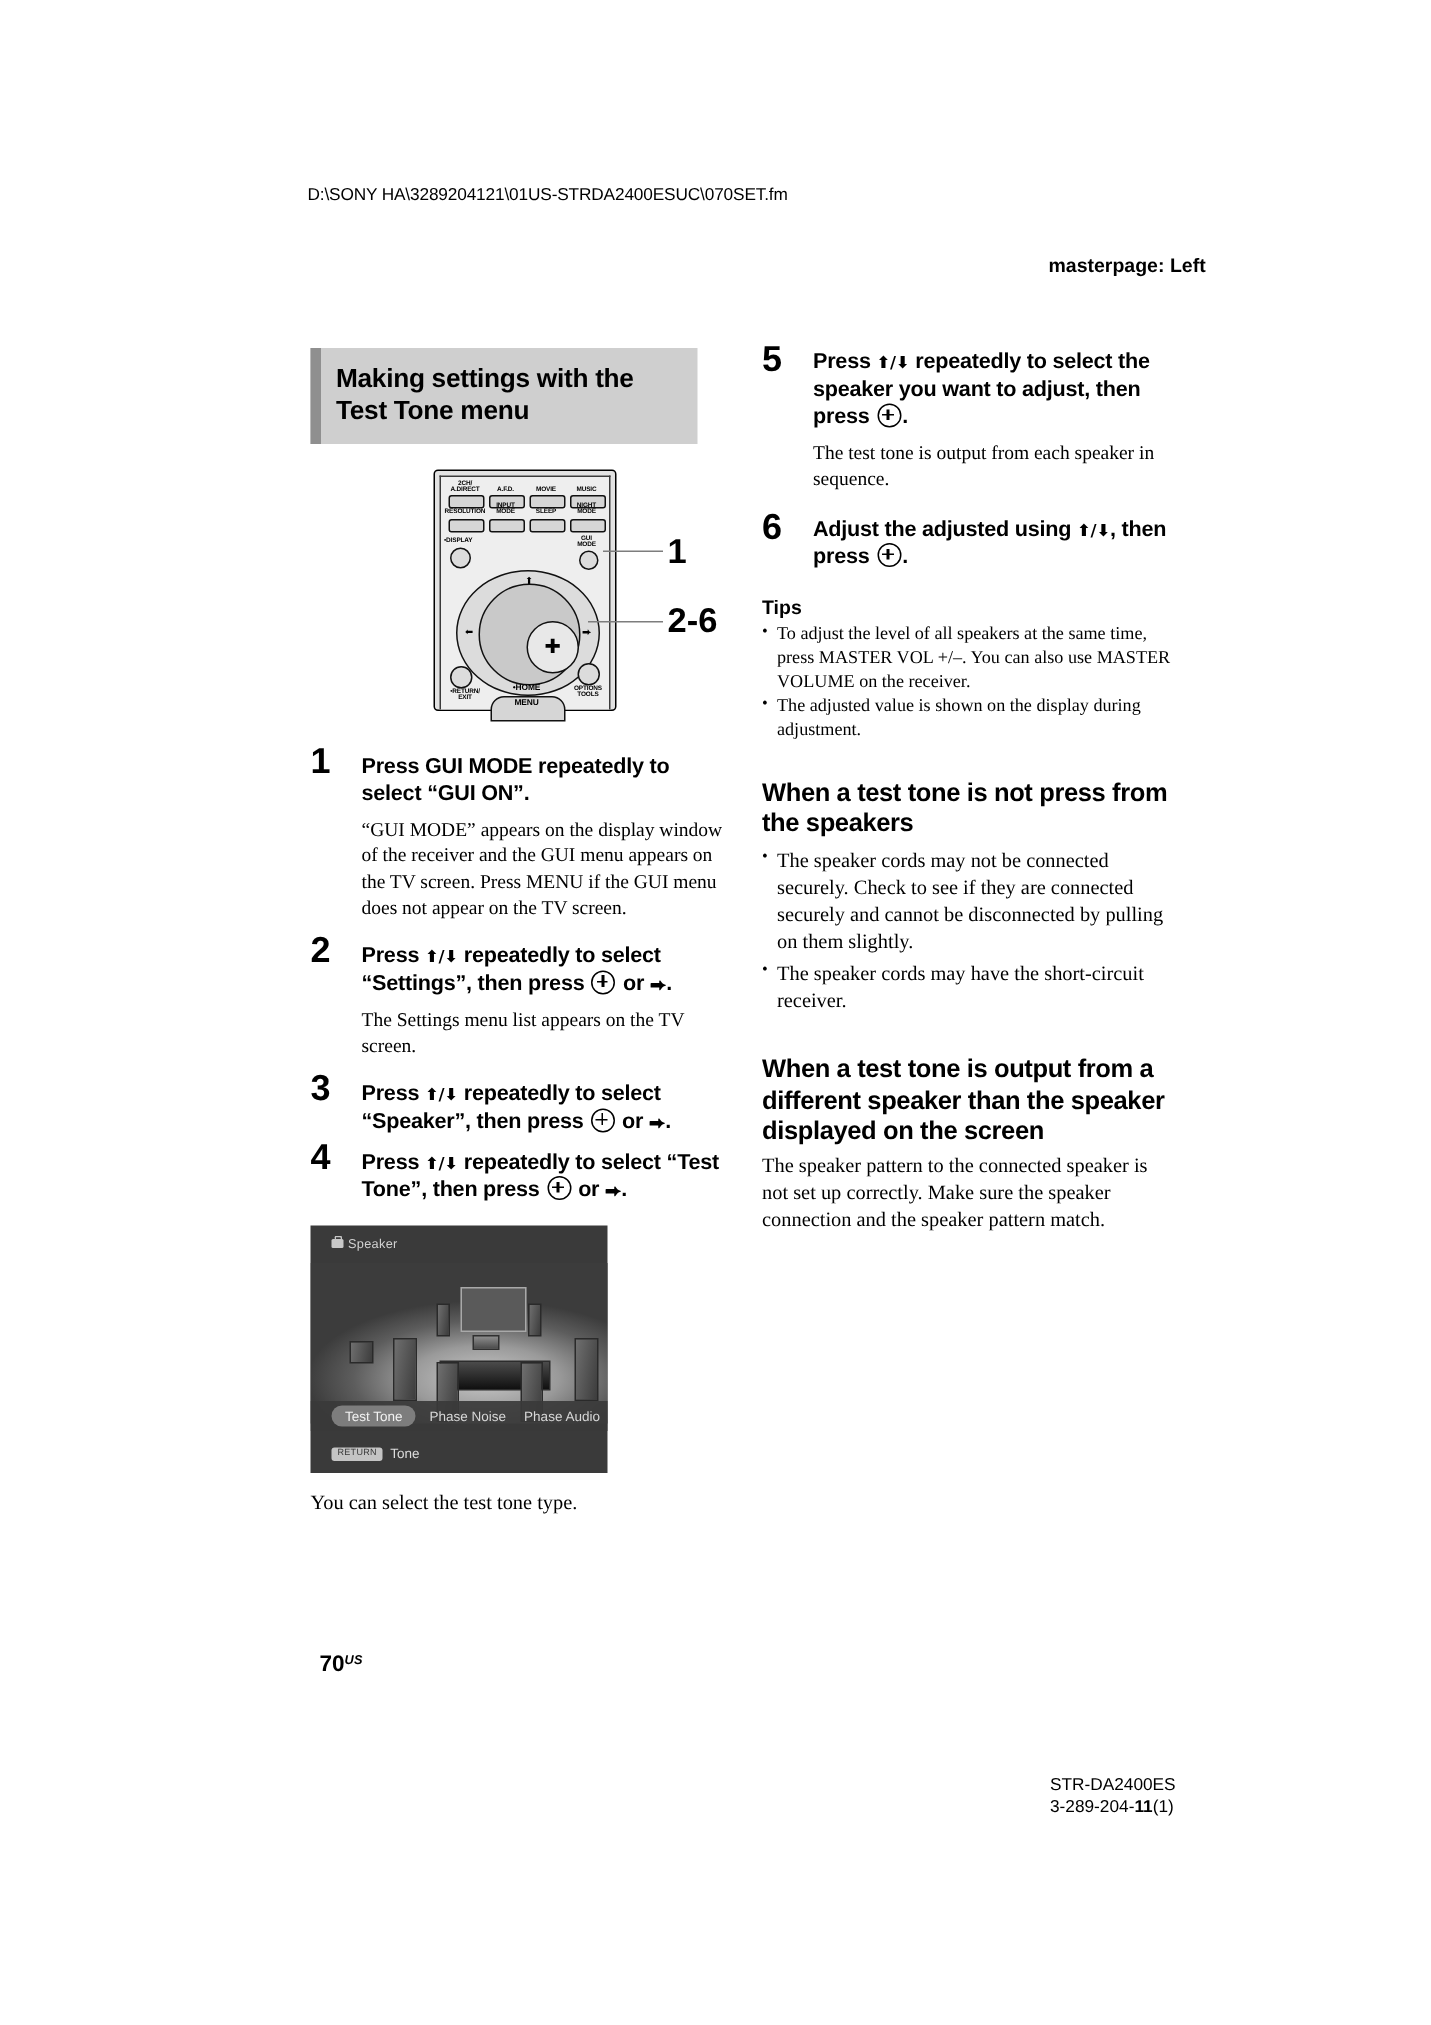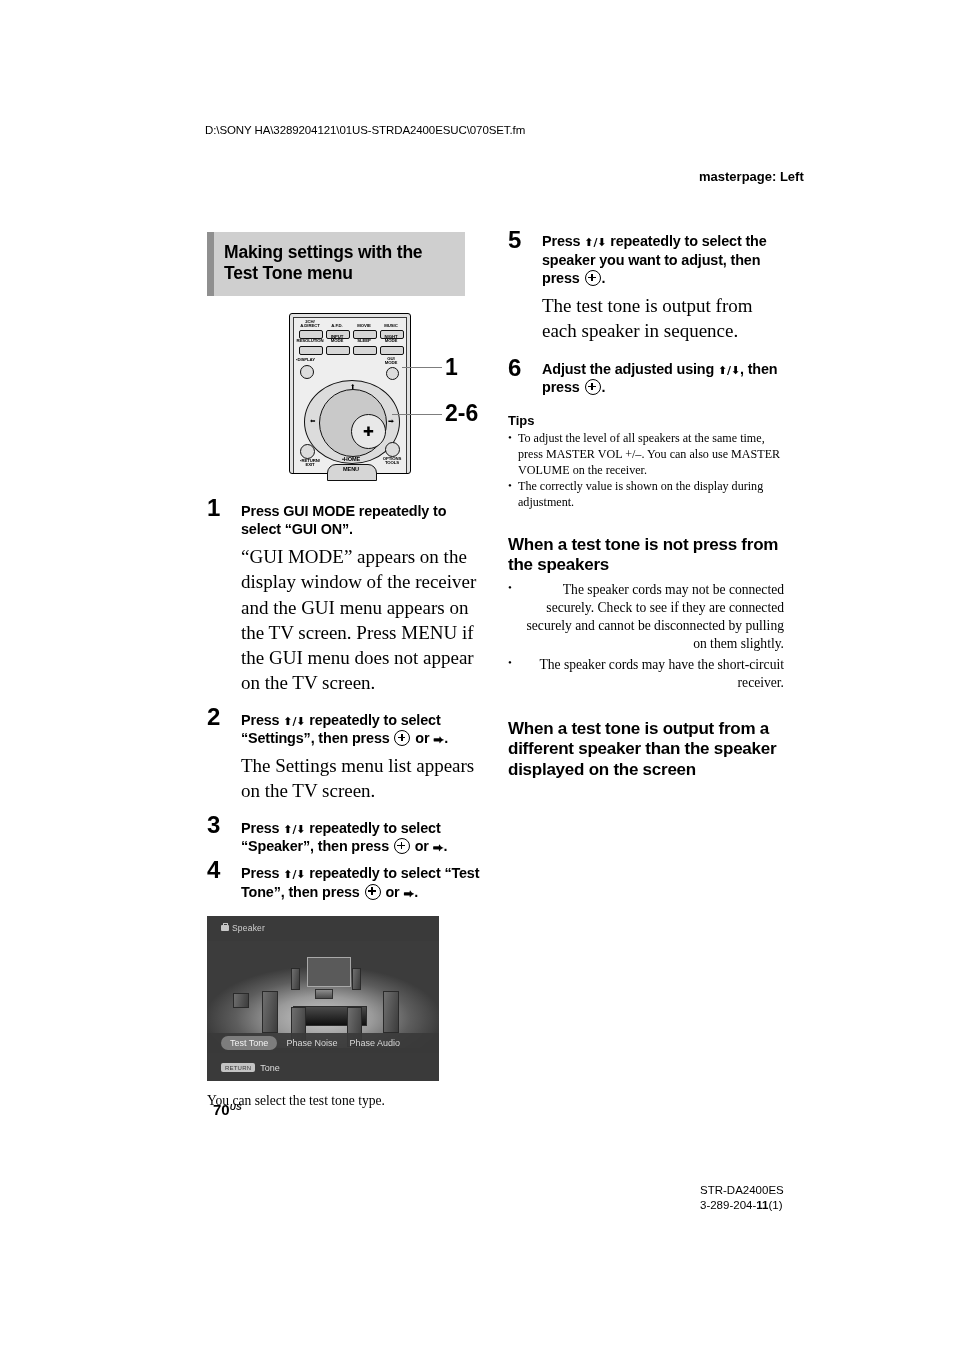--- a/index.html
+++ b/index.html
@@ -130,41 +130,41 @@
     font-family:"Liberation Sans", sans-serif;
     font-weight:bold; font-size:24px; line-height:1;
   }
   .step-head {
     font-family:"Liberation Sans", sans-serif;
     font-weight:bold; font-size:14.4px; line-height:1.30;
     letter-spacing:-0.15px;
   }
   .step-body {
     font-family:"Liberation Serif", serif;
-    font-size:19px; line-height:1.33; margin-top:5px;
+    font-size:13px; line-height:1.33; margin-top:5px;
   }
   .step-tight { margin-top:8px; }
   .gly-sm { font-family:"DejaVu Sans", sans-serif; font-size:11px; }
   .enter-ico {
     display:inline-block; width:14px; height:14px;
     border:1.3px solid #000; border-radius:50%;
     position:relative; vertical-align:-3px; margin:0 1px;
   }
   .enter-ico:before {
     content:""; position:absolute; left:2.5px; top:5.6px;
     width:7.5px; height:1.3px; background:#000;
   }
   .enter-ico:after {
     content:""; position:absolute; left:5.8px; top:2.4px;
     width:1.3px; height:7.5px; background:#000;
   }
 
   
   .tv {
-    position:relative; width:232px; height:165px; margin-top:14px;
+    position:relative; width:198px; height:165px; margin-top:14px;
     background:#3a3a3a; overflow:hidden;
   }
   .tv-title {
     position:absolute; left:14px; top:7px;
     font-family:"Liberation Sans", sans-serif;
     font-size:8.5px; color:#d2d2d2; letter-spacing:0.2px;
   }
   .tv-bag {
     display:inline-block; width:8px; height:6px;
     background:#c8c8c8; border-radius:1px;
@@ -241,21 +241,21 @@
   .sub-head {
     font-family:"Liberation Sans", sans-serif; font-weight:bold;
     font-size:17px; line-height:1.18; letter-spacing:-0.25px;
   }
   .sec2 { margin-top:24px; }
   .sec3 { margin-top:28px; }
   .sec-body {
     font-family:"Liberation Serif", serif; font-size:13.6px;
     line-height:1.33; margin-top:4px;
   }
-  .sec2 ul.bul li { font-size:13.6px; margin-top:3px;text-align:right; }
+  .sec2 ul.bul li { font-size:13.6px; margin-top:3px; }
 
   
   .pg-num {
     position:absolute; left:197px; top:1101px;
     font-family:"Liberation Sans", sans-serif;
     font-weight:bold; font-size:15px;
   }
   .pg-sup {
     font-size:8.5px; font-style:italic; font-weight:bold;
     vertical-align:5px; letter-spacing:0.2px;
@@ -404,34 +404,35 @@
 
     <div class="step" style="margin-top:16px;">
       <div class="step-num" style="top:-4px;">6</div>
       <div class="step-head"><span>Adjust the adjusted using </span><span class="gly-sm">⬆/⬇</span><span>, then press </span><span class="enter-ico"></span><span>.</span></div>
     </div>
 
     <div class="tips">
       <div class="tips-head">Tips</div>
       <ul class="bul">
         <li>To adjust the level of all speakers at the same time, press MASTER VOL +/–. You can also use MASTER VOLUME on the receiver.</li>
-        <li>The correctly value is shown on the display during adjustment.</li>
+        <li>The adjusted value is shown on the display during adjustment.</li>
       </ul>
     </div>
 
     <div class="sec2">
       <div class="sub-head">When a test tone is not press from the speakers</div>
       <ul class="bul" style="margin-top:6px;">
         <li>The speaker cords may not be connected securely. Check to see if they are connected securely and cannot be disconnected by pulling on them slightly.</li>
         <li>The speaker cords may have the short-circuit receiver.</li>
       </ul>
     </div>
 
     <div class="sec3">
       <div class="sub-head">When a test tone is output from a different speaker than the speaker displayed on the screen</div>
+      <div class="sec-body">The speaker pattern to the connected speaker is not set up correctly. Make sure the speaker connection and the speaker pattern match.</div>
     </div>
   </div>
 
   <div class="pg-num"><span>70</span><span class="pg-sup">US</span></div>
 
   <div class="ftr">
     <div>STR-DA2400ES</div>
     <div><span>3-289-204-</span><span style="font-weight:bold">11</span><span>(1)</span></div>
   </div>
 

